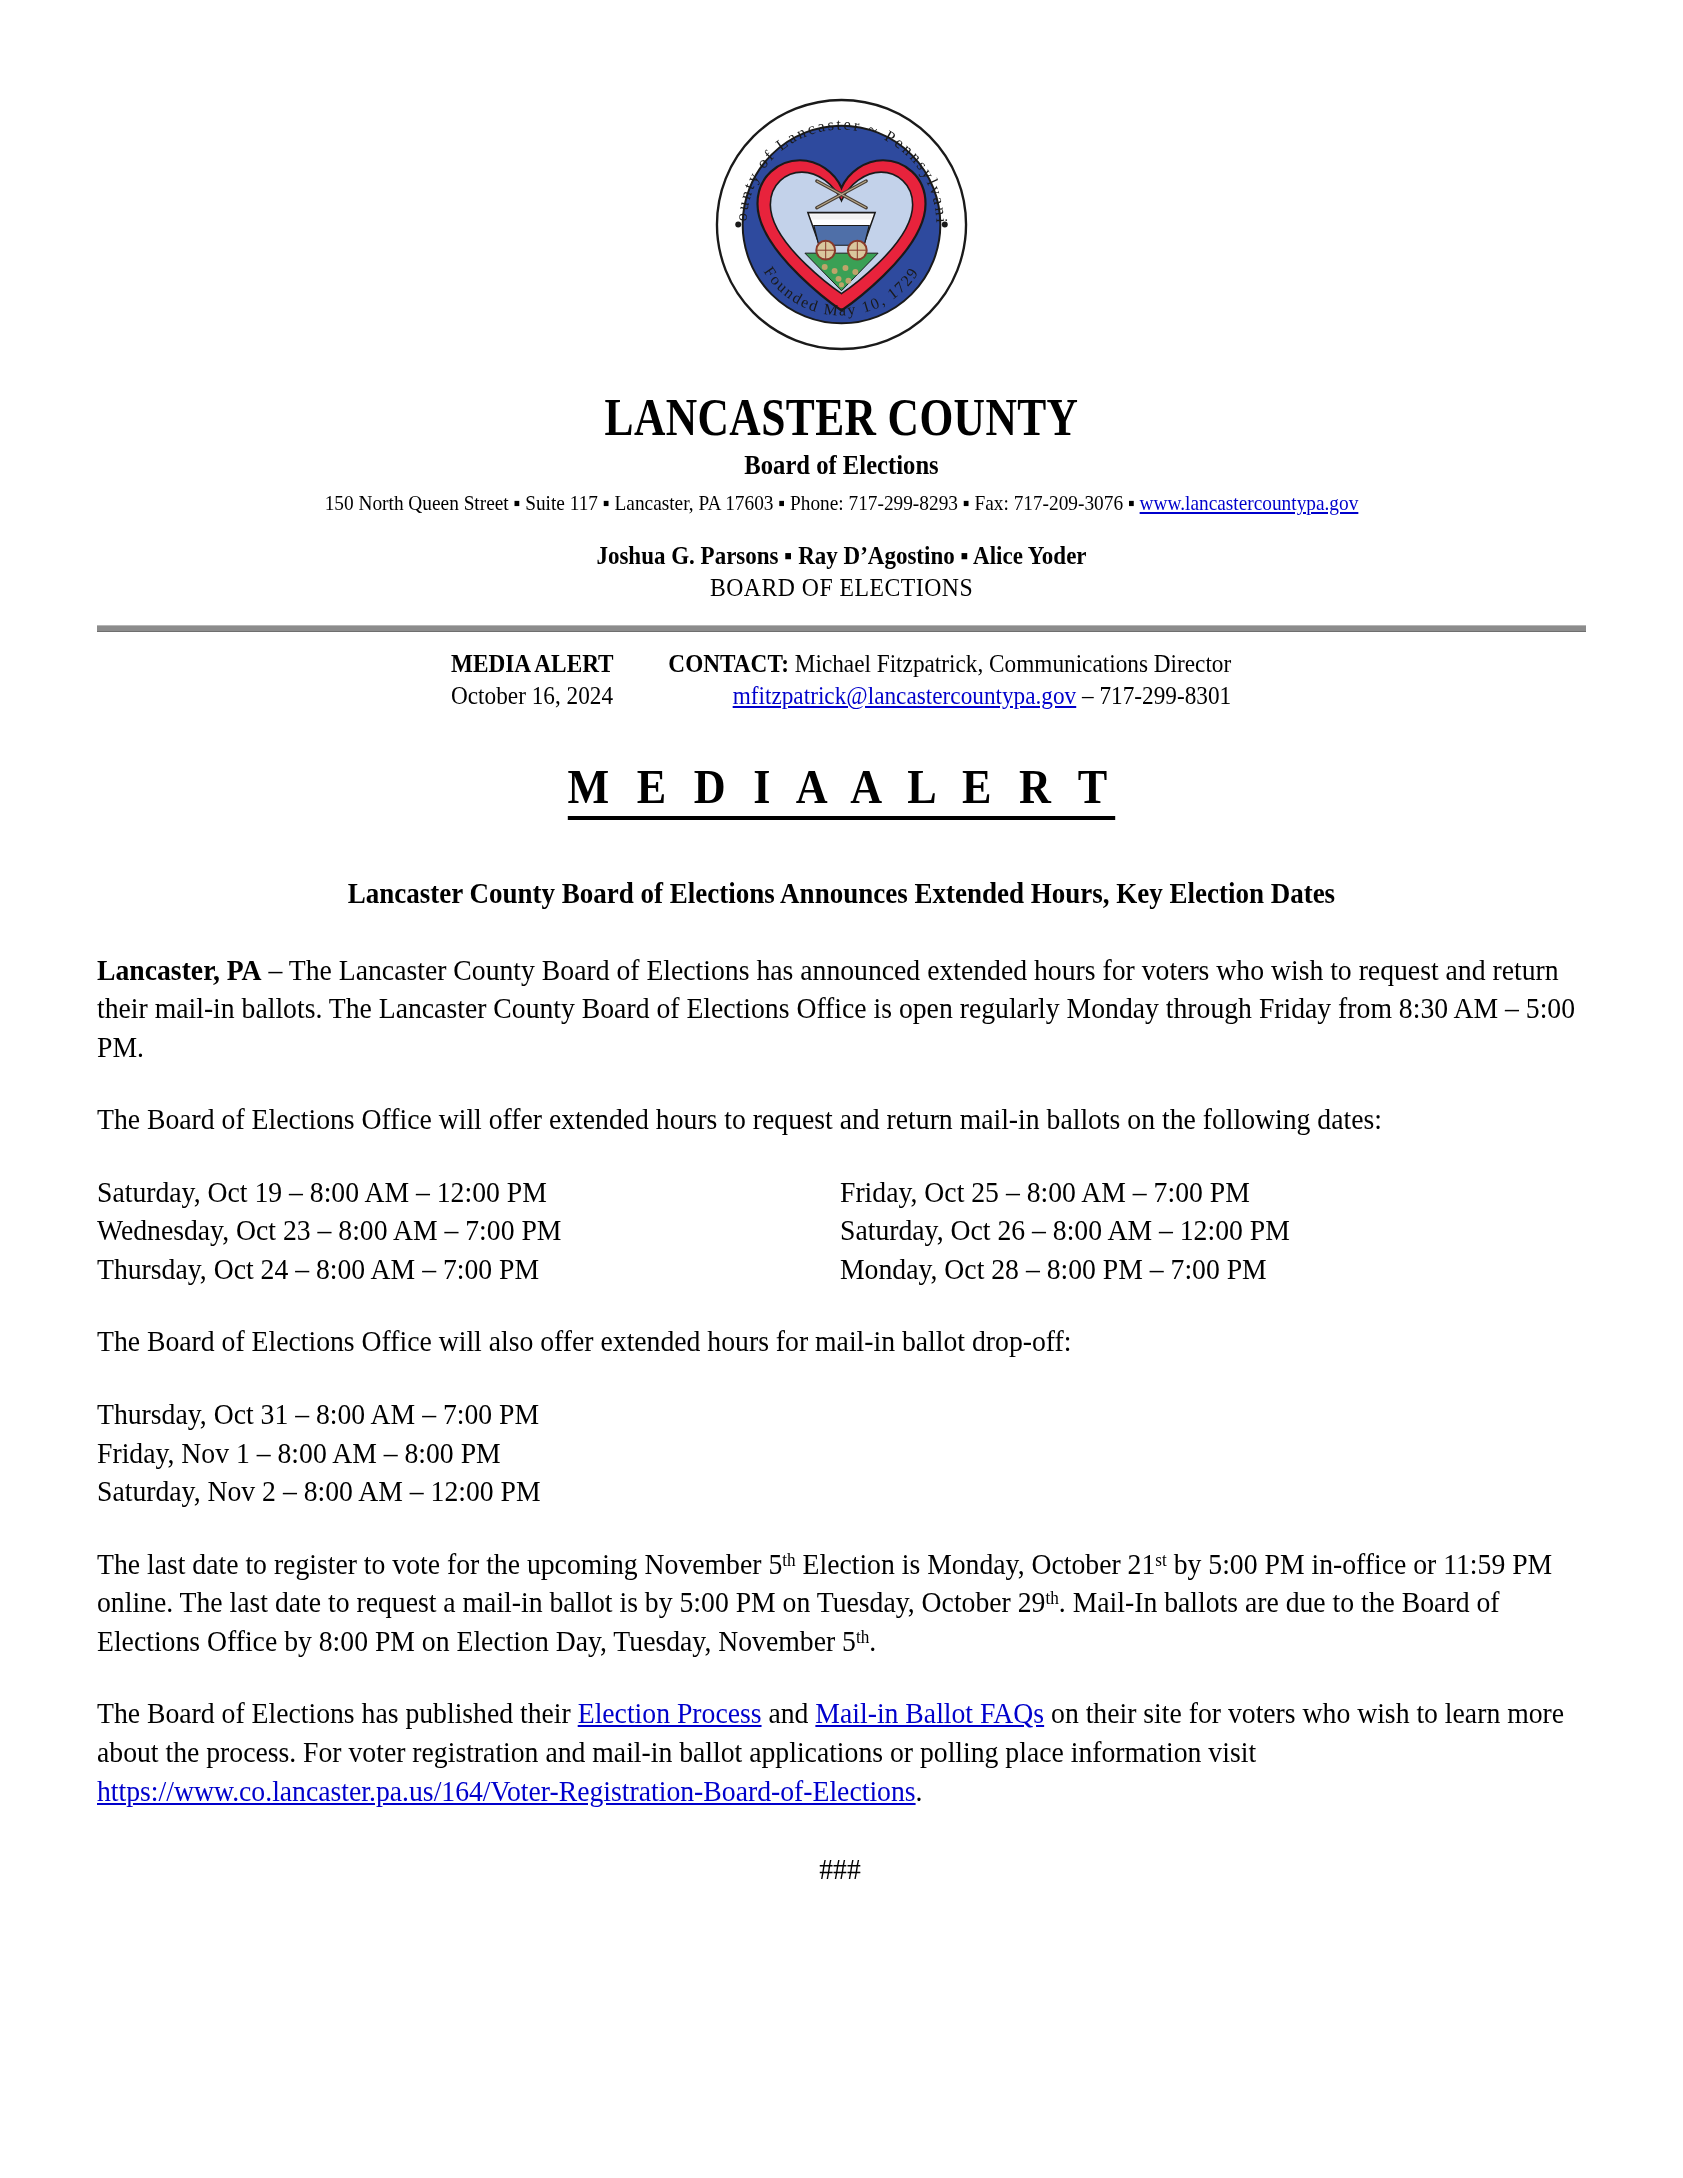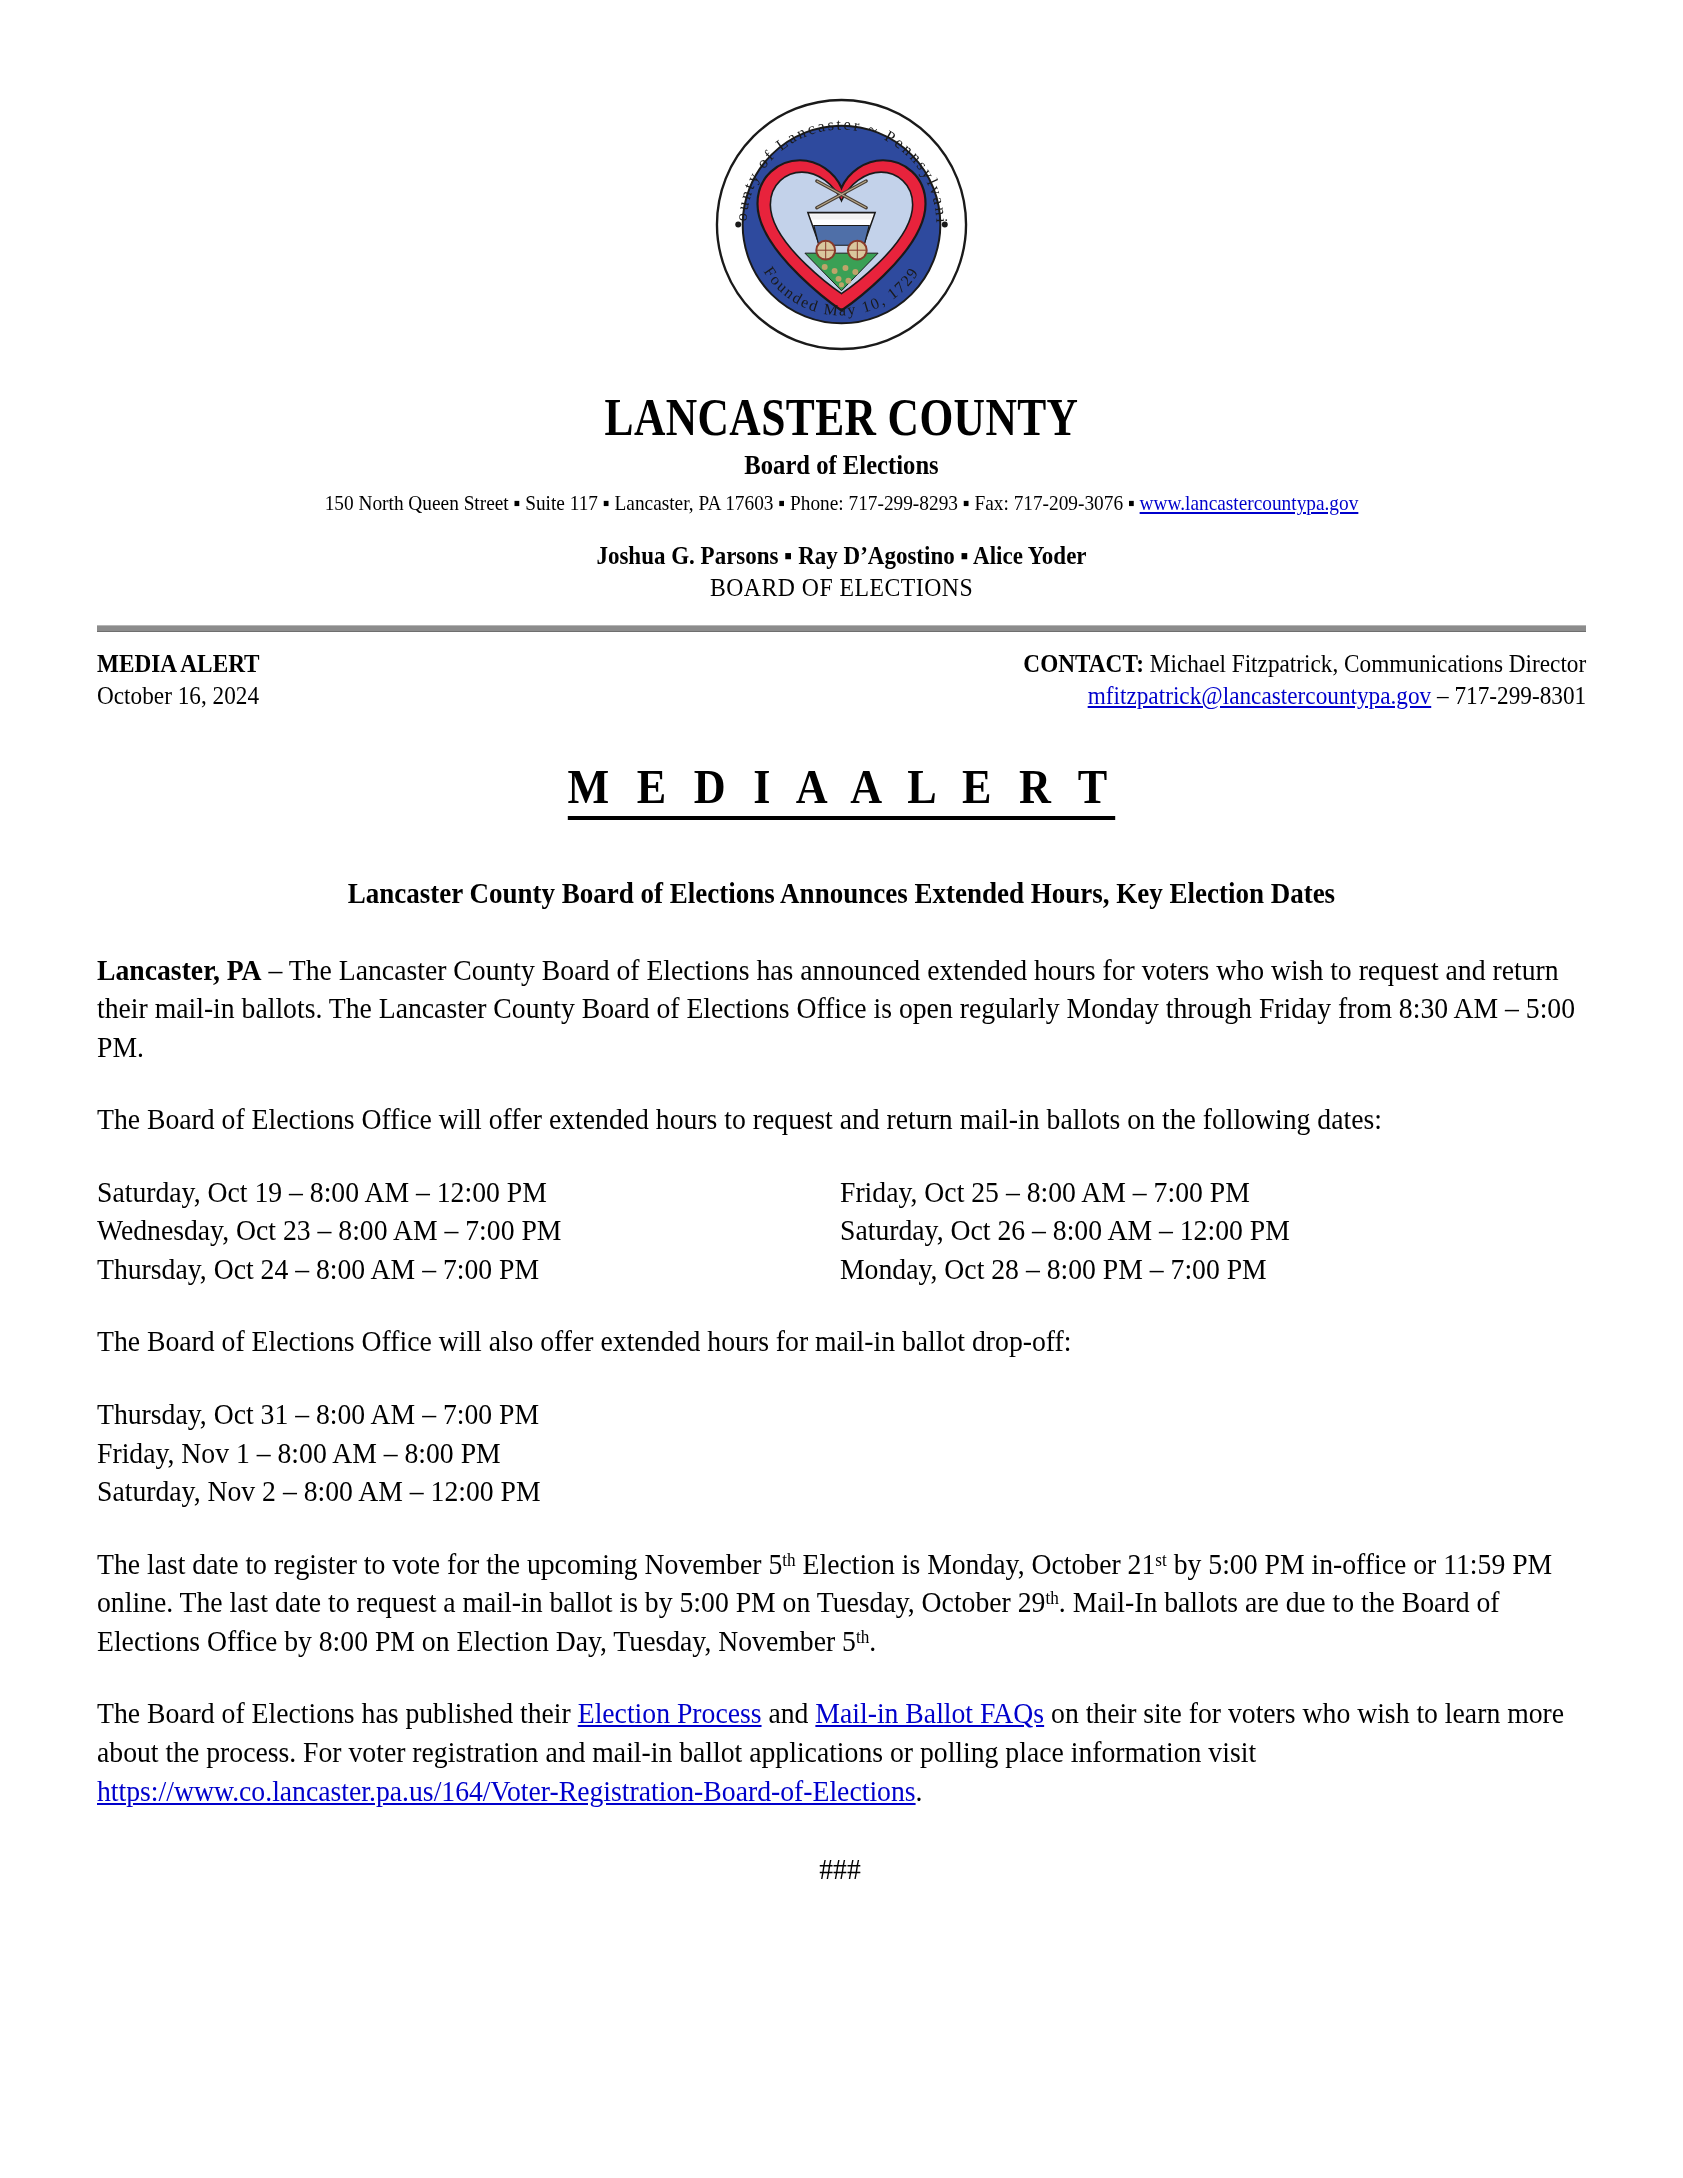--- a/index.html
+++ b/index.html
@@ -83,21 +83,21 @@
     height: 5px;
     background: #8c8c8c;
     border-top: 1px solid #b5b5b5;
     border-bottom: 1px solid #6f6f6f;
     margin-top: 22px;
   }
 
   
   .alert-contact {
     display: flex;
-    justify-content: space-between;
+    justify-content: center;
     align-items: flex-start;
     margin-top: 16px;
     font-size: 25px;
     line-height: 1.30;
   }
   .ac-left { text-align: left; transform: scaleX(0.93); transform-origin: left center; }
   .ac-right { text-align: right; transform: scaleX(0.93); transform-origin: right center; white-space: nowrap;}
   .bold { font-weight: bold; }
   a.link {
     color: #0000cc;

